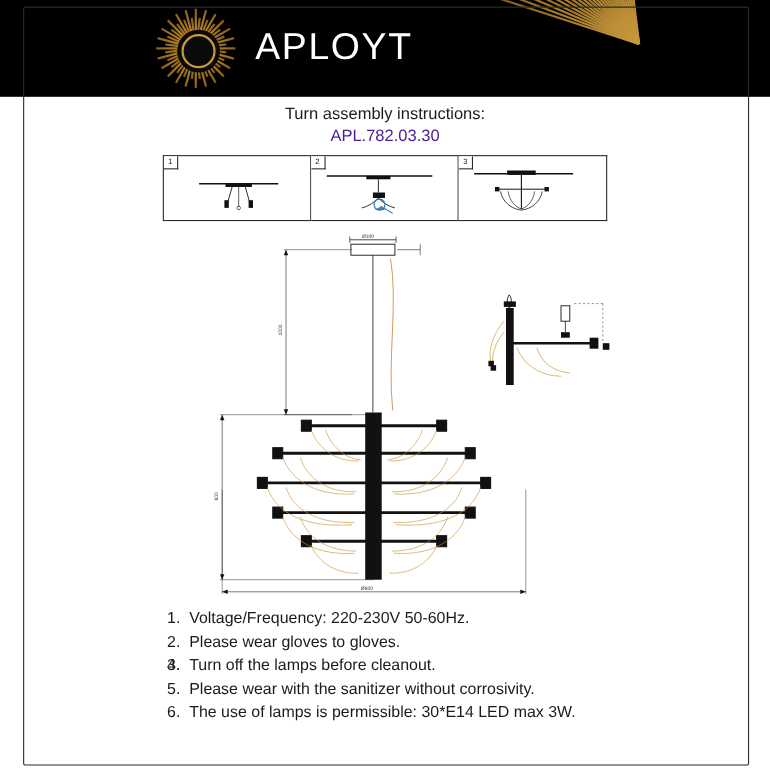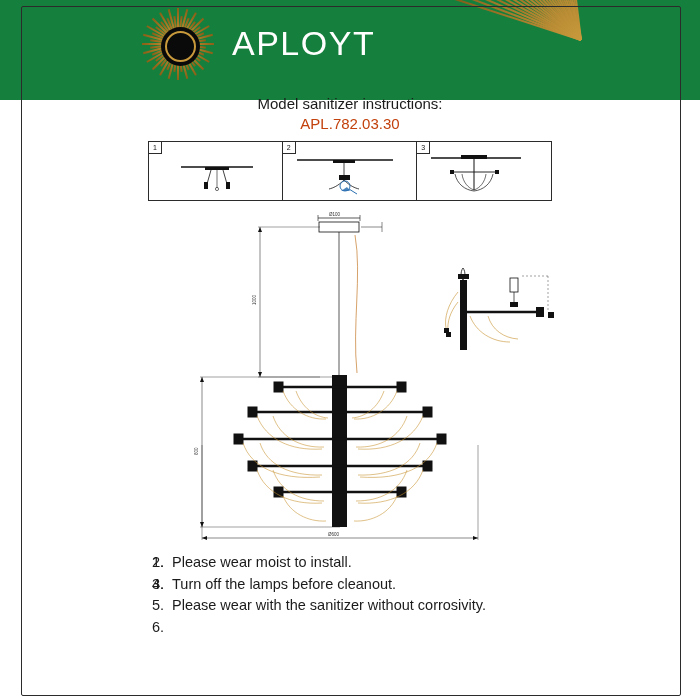--- a/index.html
+++ b/index.html
@@ -13,22 +13,22 @@
     font-family: "Liberation Sans", sans-serif;
     color: #111;
     position: relative;
     overflow: hidden;
   }
 
   
   .banner {
     position: absolute;
     left: 0; top: 0;
-    width: 700px; height: 100px;
-    background: #15803d;
+    width: 700px; height: 88px;
+    background: #000000;
     overflow: hidden;
   }
   .banner-sun {
     position: absolute;
     left: 140px; top: 6px;
     width: 76px; height: 76px;
   }
   .banner-sun .ray {
     position: absolute;
     left: 50%; top: 50%;
@@ -77,21 +77,21 @@
     width: 700px;
     text-align: center;
   }
   .doc-title {
     font-size: 15px;
     color: #1b1b1b;
     line-height: 20px;
   }
   .model-code {
     font-size: 15px;
-    color: #c2410c;
+    color: #4c1d95;
     line-height: 20px;
   }
 
   
   .page-frame {
     position: absolute;
     left: 21px; top: 6px;
     width: 658px; height: 688px;
     border: 1px solid #2b2b2b;
     border-radius: 2px;
@@ -255,21 +255,21 @@
       <div class="fray" style="height: 168px; transform: rotate(165.2deg);"></div>
       <div class="fray" style="height: 186px; transform: rotate(167.8deg);"></div>
       <div class="fray" style="height: 150px; transform: rotate(170.4deg);"></div>
       <div class="fray" style="height: 168px; transform: rotate(173deg);"></div>
     </div>
 </div>
 
 <div class="page-frame"></div>
 
 <div class="title-block">
-  <div class="doc-title">Model sanitizer instructions:</div>
+  <div class="doc-title">Turn assembly instructions:</div>
   <div class="model-code">APL.782.03.30</div>
 </div>
 
 <div class="steps">
 
   <div class="step">
     <div class="step-num">1</div>
     <svg width="135" height="60">
       <line x1="32" y1="25" x2="104" y2="25" stroke="#111" stroke-width="1.4"></line>
       <rect x="56" y="25" width="24" height="3" fill="#111"></rect>
@@ -435,33 +435,35 @@
     <rect x="14" y="66" width="5" height="5" fill="#111"></rect>
     <rect x="16" y="70" width="5" height="5" fill="#111"></rect>
     <rect x="118" y="50" width="6" height="6" fill="#111"></rect>
   </svg>
 </div>
 
 <div class="instructions">
   <ol>
     <li>
       <span class="num">1.</span>
+      <span>Voltage/Frequency: 220-230V 50-60Hz.</span>
     </li>
     <li>
       <span class="num">2.</span>
-      <span>Please wear moist to install.</span>
+      <span>Please wear gloves to gloves.</span>
     </li>
     <li>
       <span class="num">3.</span>
     </li>
     <li>
       <span class="num">4.</span>
       <span>Turn off the lamps before cleanout.</span>
     </li>
     <li>
       <span class="num">5.</span>
       <span>Please wear with the sanitizer without corrosivity.</span>
     </li>
     <li>
       <span class="num">6.</span>
+      <span>The use of lamps is permissible: 30*E14 LED max 3W.</span>
     </li>
   </ol>
 </div>
 
 </body></html>

